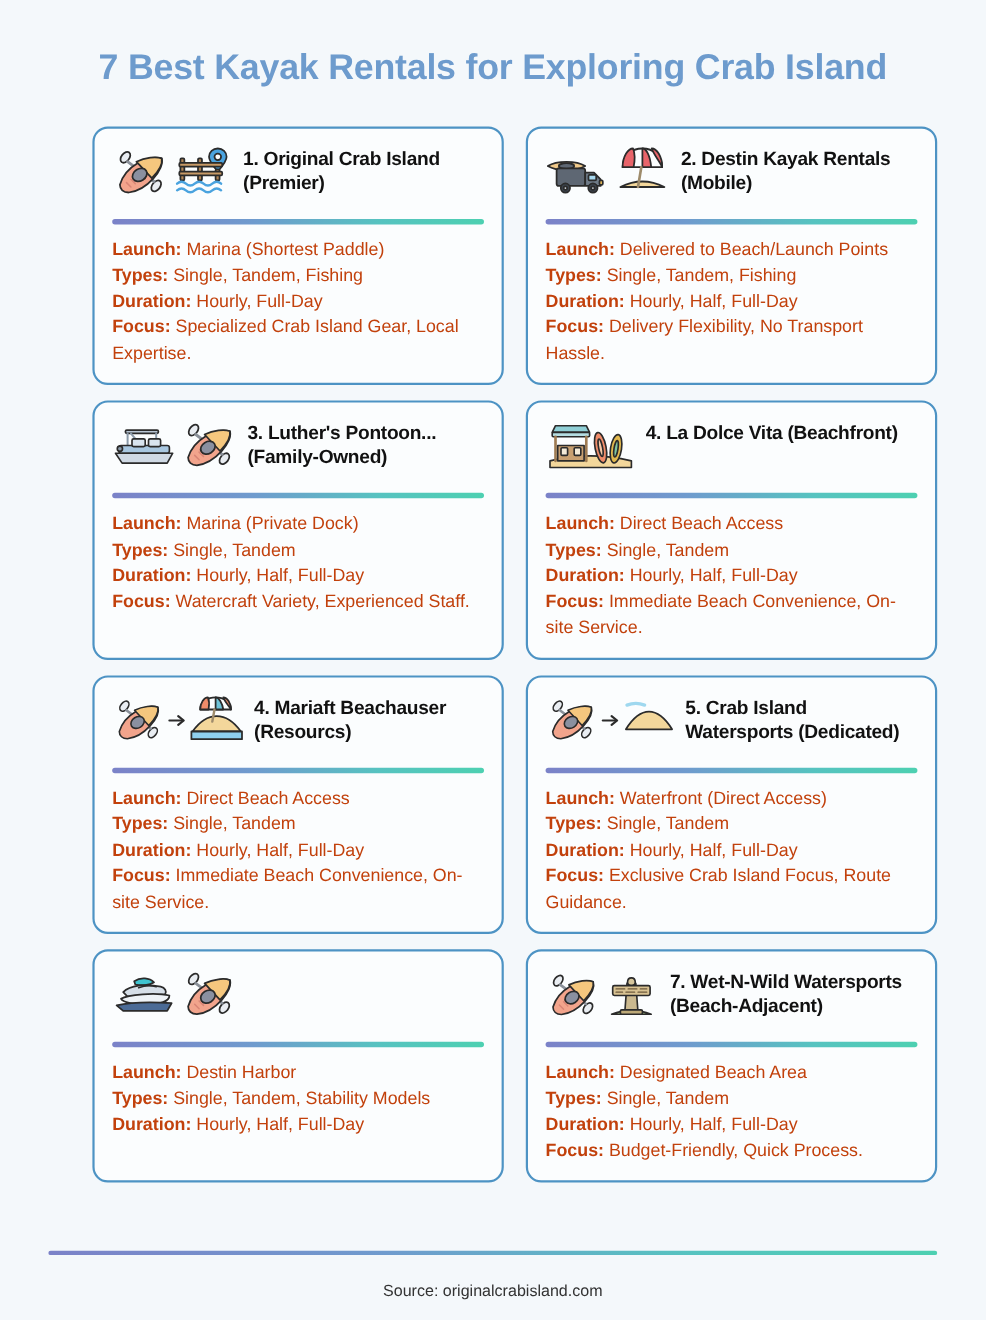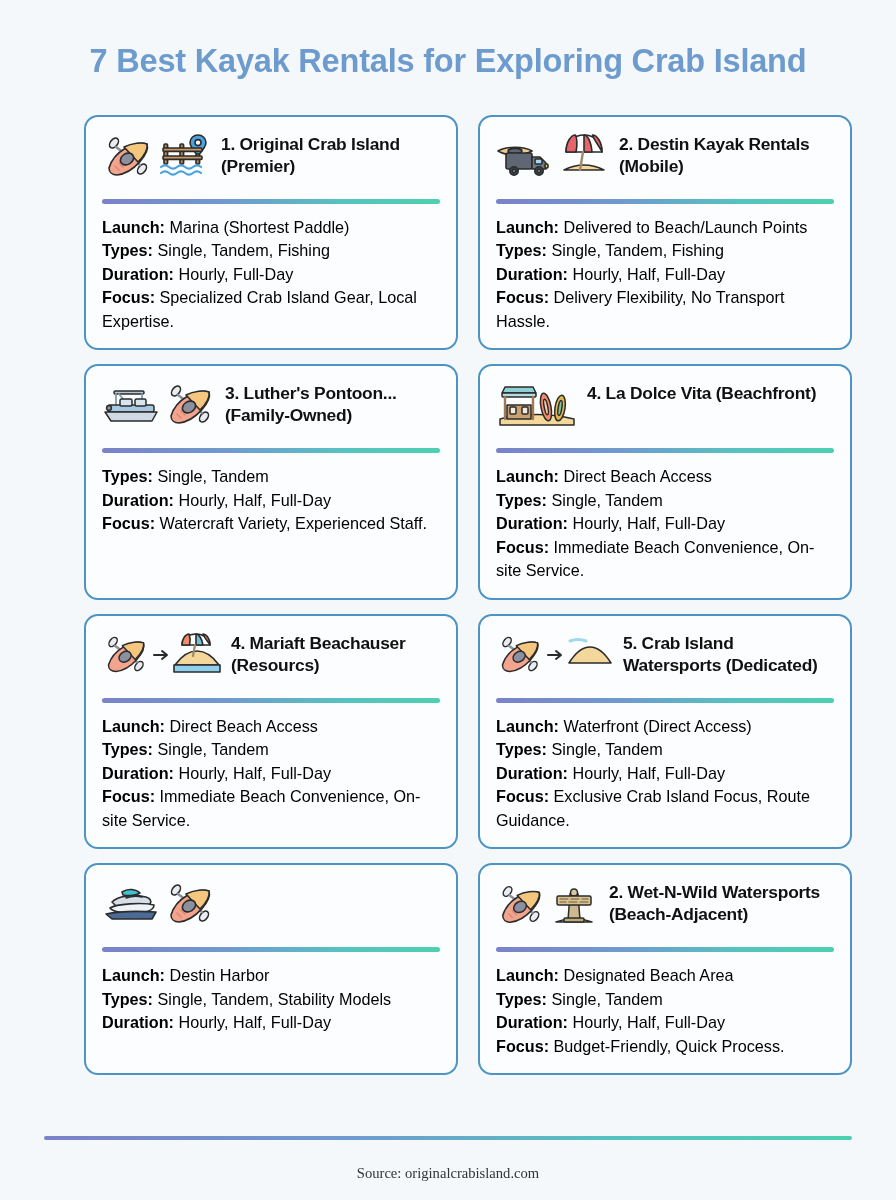--- a/index.html
+++ b/index.html
@@ -91,34 +91,33 @@
     border-radius: 3px;
     background: linear-gradient(90deg, #7b82c8 0%, #6f9bce 38%, #56c3c0 72%, #4dd0b1 100%);
     margin-top: 7px;
     margin-bottom: 12px;
   }
 
   
   .card-body {
     font-size: 16.2px;
     line-height: 1.45;
-    color: #000000;
+    color: #c2410c;
   }
 
   .spec-row { display: block; }
 
   .spec-label { font-weight: 700; }
 
   .spec-value { font-weight: 400; }
 
   
   .footer {
     margin-top: auto;
     padding-bottom: 18px;
-    font-family: Liberation Serif, serif;
   }
 
   .footer-rule {
     height: 4px;
     border-radius: 3px;
     background: linear-gradient(90deg, #7b82c8 0%, #6f9bce 38%, #56c3c0 72%, #4dd0b1 100%);
   }
 
   .footer-source {
     margin-top: 25px;
@@ -239,20 +238,21 @@
               <path d="M22 14 C30 10 40 9 45 11 C46 16 42 23 36 29 Z" fill="#f5c77e"></path>
               <ellipse cx="25" cy="26" rx="7" ry="5.4" fill="#8a90a0" transform="rotate(-32 25 26)"></ellipse>
               <path d="M13 33 l4 4 M17 30 l4 4" stroke="#d98676" stroke-width="1.4"></path>
             </g>
           </svg>
         </div>
         <div class="card-title">3. Luther's Pontoon... (Family-Owned)</div>
       </div>
       <div class="card-rule"></div>
       <div class="card-body">
+        <div class="spec-row"><span class="spec-label">Launch:</span> <span class="spec-value">Marina (Private Dock)</span></div>
         <div class="spec-row"><span class="spec-label">Types:</span> <span class="spec-value">Single, Tandem</span></div>
         <div class="spec-row"><span class="spec-label">Duration:</span> <span class="spec-value">Hourly, Half, Full-Day</span></div>
         <div class="spec-row"><span class="spec-label">Focus:</span> <span class="spec-value">Watercraft Variety, Experienced Staff.</span></div>
       </div>
     </div>
 
     <div class="card">
       <div class="card-head">
         <div class="card-icons">
           <svg width="82" height="48" viewBox="0 0 82 48">
@@ -422,21 +422,21 @@
                 <line x1="23" y1="19" x2="31" y2="19"></line>
                 <line x1="34" y1="19" x2="40" y2="19"></line>
                 <line x1="12" y1="22" x2="18" y2="22"></line>
                 <line x1="21" y1="22" x2="29" y2="22"></line>
                 <line x1="32" y1="22" x2="40" y2="22"></line>
               </g>
               <rect x="16" y="38" width="20" height="4" rx="1.2" fill="#bda978"></rect>
             </g>
           </svg>
         </div>
-        <div class="card-title">2. Wet-N-Wild Watersports (Beach-Adjacent)</div>
+        <div class="card-title">7. Wet-N-Wild Watersports (Beach-Adjacent)</div>
       </div>
       <div class="card-rule"></div>
       <div class="card-body">
         <div class="spec-row"><span class="spec-label">Launch:</span> <span class="spec-value">Designated Beach Area</span></div>
         <div class="spec-row"><span class="spec-label">Types:</span> <span class="spec-value">Single, Tandem</span></div>
         <div class="spec-row"><span class="spec-label">Duration:</span> <span class="spec-value">Hourly, Half, Full-Day</span></div>
         <div class="spec-row"><span class="spec-label">Focus:</span> <span class="spec-value">Budget-Friendly, Quick Process.</span></div>
       </div>
     </div>
 

